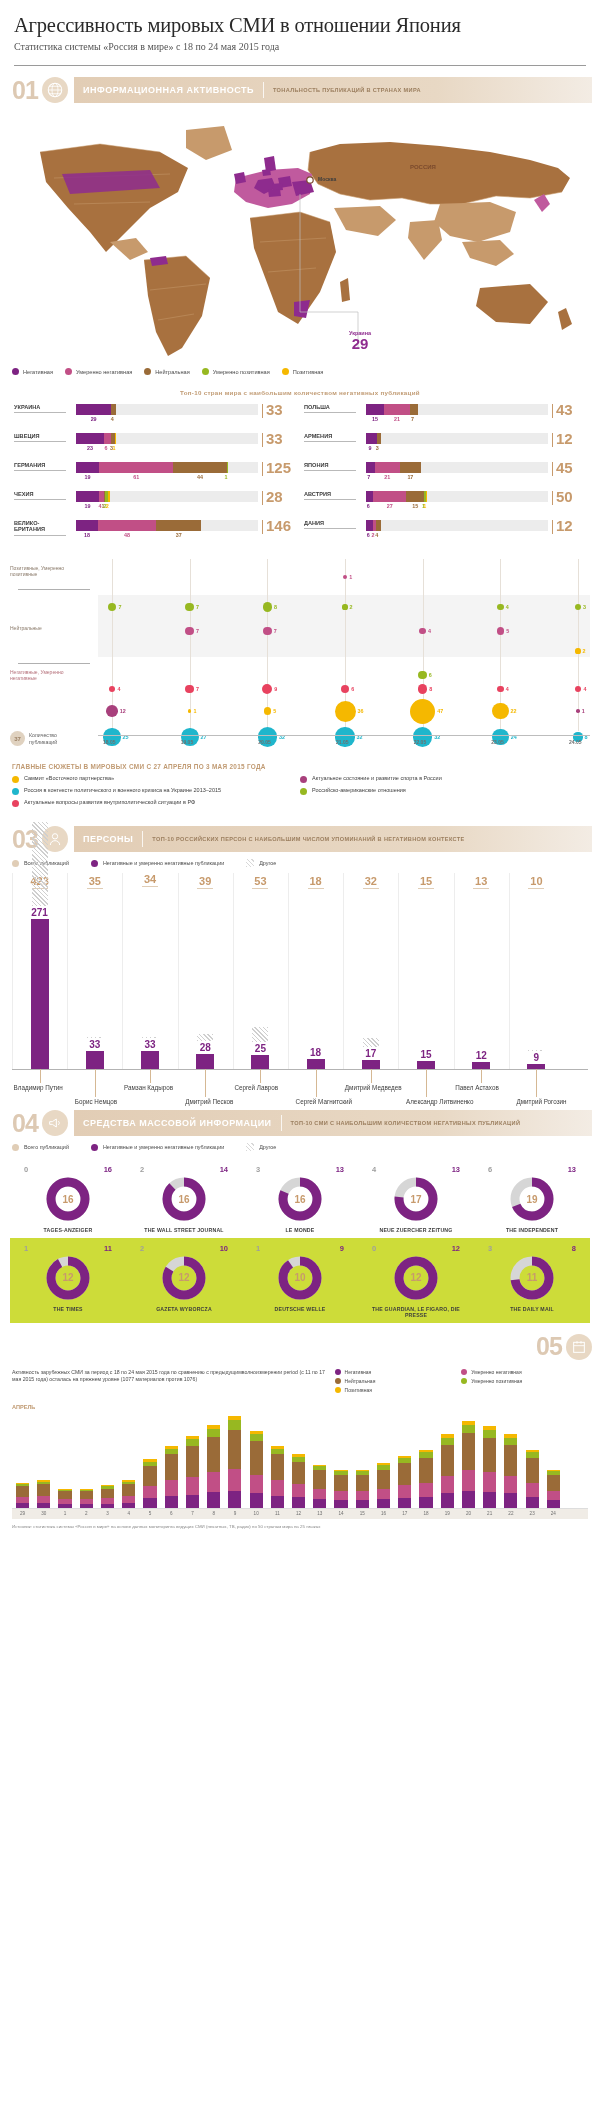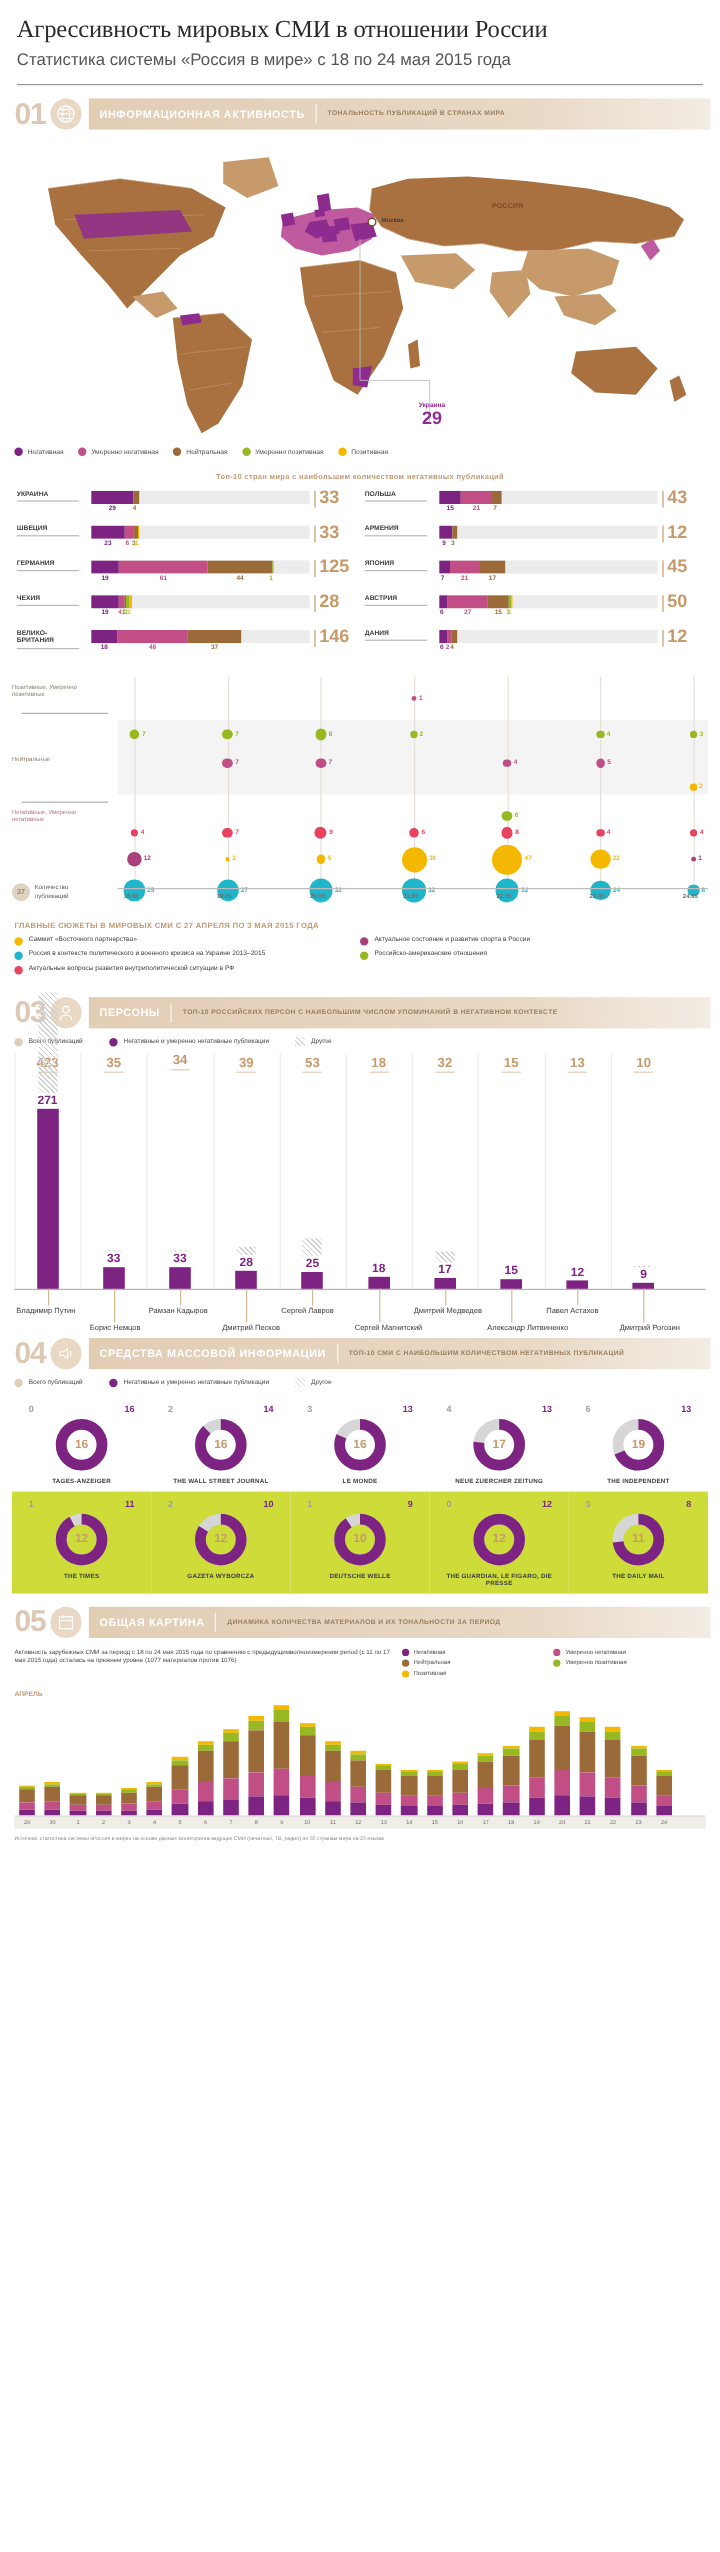--- a/index.html
+++ b/index.html
@@ -8,21 +8,21 @@
     background: #ffffff;
     font-family: "Liberation Sans", sans-serif;
     color: #4a4a4a;
     -webkit-font-smoothing: antialiased;
   }
   .page { width: 600px; position: relative; overflow: hidden; }
 
   
   .title-area { padding: 14px 14px 6px 14px; }
   .main-title { font-size: 20.5px; font-weight: 400; color: #2a2a2a; letter-spacing: -0.2px; font-family: "Liberation Serif", serif; }
-  .sub-title { font-size: 14px; color: #555; margin-top: 4px; }
+  .sub-title { font-size: 10px; color: #555; margin-top: 4px; font-family: Liberation Serif, serif; }
   .title-rule { height: 1px; background: #9a9a9a; margin: 7px 14px 0 14px; }
 
   
   .sec-head { display:flex; align-items:center; margin: 10px 8px 0 8px; height: 28px; justify-content: flex-end; }
   .sec-num { font-size: 25px; font-weight: 700; color: #ddc9b3; font-family:"Liberation Sans",sans-serif; letter-spacing:-1px; width: 34px; text-align:center; }
   .sec-ico { width: 26px; height: 26px; border-radius: 50%; background: #e8d8c4; display:flex; align-items:center; justify-content:center; flex:0 0 auto; }
   .sec-ico svg { display:block; }
   .sec-bar { flex:1; height: 26px; margin-left: 6px; background: linear-gradient(to right,#e2cdb5 0%, #e8d8c4 70%, #f3ece4 100%); display:flex; align-items:center; }
   .sec-bar .t1 { font-size: 9px; font-weight: 700; color: #fff; letter-spacing: .5px; padding: 0 9px; text-transform: uppercase; }
   .sec-bar .div { width:1px; height:16px; background:#fff; opacity:.8; }
@@ -125,21 +125,21 @@
   .s5axis { position:relative; margin: 0 12px; height: 11px; background:#f0ece6; border-top:1px solid #ddd;}
   .s5tick { position:absolute; top:2px; font-size:4.6px; color:#6f6f6f; text-align:center;}
   .s5foot { font-size:4.4px; color:#8a8a8a; margin: 5px 12px 10px 12px; line-height:1.4;}
 </style>
 </head>
 <body>
 
 <div class="page">
 
   <div class="title-area">
-    <div class="main-title">Агрессивность мировых СМИ в отношении России</div>
+    <div class="main-title">Агрессивность мировых СМИ в отношении Япония</div>
     <div class="sub-title">Статистика системы «Россия в мире» с 18 по 24 мая 2015 года</div>
   </div>
   <div class="title-rule"></div>
 
   <div class="sec-head">
     <div class="sec-num">01</div>
     <div class="sec-ico">
       <svg width="18" height="18" viewBox="0 0 24 24">
           <circle cx="12" cy="12" r="9" fill="none" stroke="#fff" stroke-width="1.4"></circle>
           <ellipse cx="12" cy="12" rx="4" ry="9" fill="none" stroke="#fff" stroke-width="1.1"></ellipse>
@@ -867,25 +867,20 @@
     </div>
 
   <div class="sec-head" style="margin-top:10px;">
     <div class="sec-num">05</div>
     <div class="sec-ico">
       <svg width="16" height="16" viewBox="0 0 24 24">
           <rect x="4" y="5" width="16" height="15" fill="none" stroke="#fff" stroke-width="1.5"></rect>
           <path d="M4 10h16M9 3v4M15 3v4" stroke="#fff" stroke-width="1.3"></path>
         </svg>
     </div>
-    <div class="sec-bar">
-      <div class="t1">Общая картина</div>
-      <div class="div"></div>
-      <div class="t2">Динамика количества материалов и их тональности за период</div>
-    </div>
   </div>
 
   <div class="s5note">
     <div class="tx">Активность зарубежных СМИ за период с 18 по 24 мая 2015 года по сравнению с предыдущимволноизмерении period (с 11 по 17 мая 2015 года) осталась на прежнем уровне (1077 материалов против 1076)</div>
     <div class="lg" id="s5legend">
         <div class="it">
           <span class="d" style="background: rgb(125, 35, 130);"></span>
           <span class="x">Негативная</span>
         </div>
         <div class="it">

